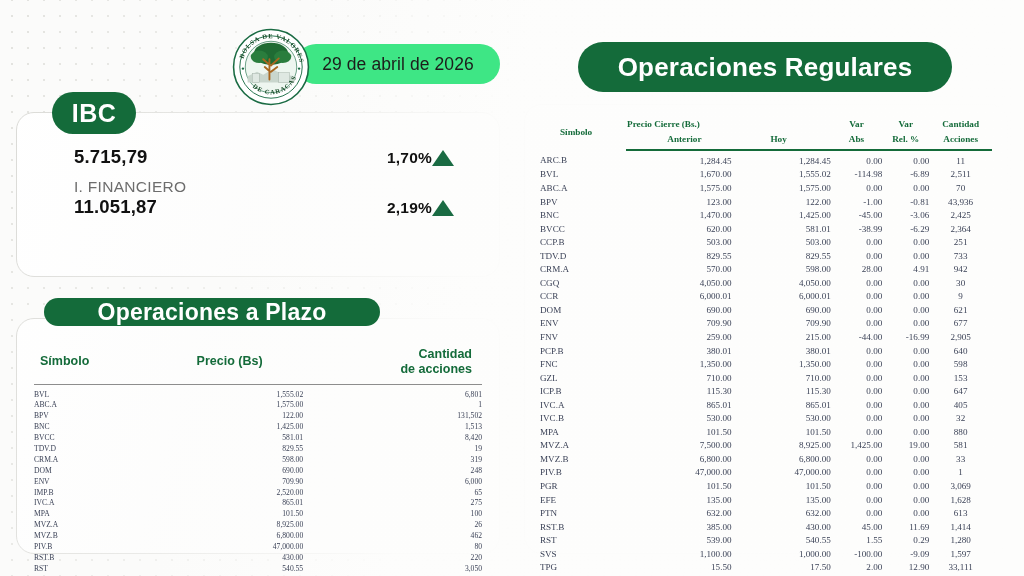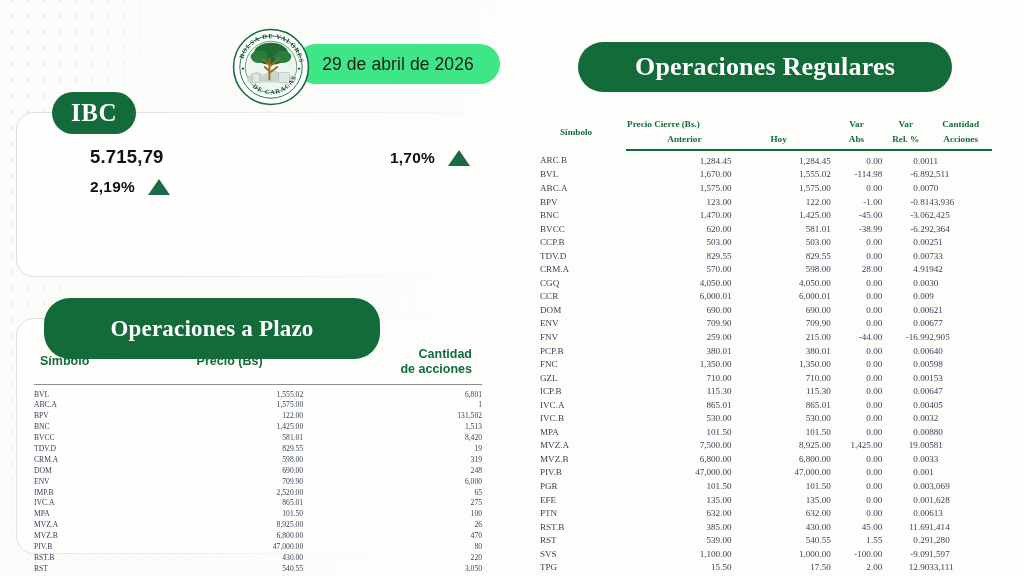--- a/index.html
+++ b/index.html
@@ -75,32 +75,31 @@
     position: absolute;
     background: #146b3a;
     color: #ffffff;
     border-radius: 26px;
     display: flex;
     align-items: center;
     justify-content: center;
     font-weight: bold;
     z-index: 5;
     box-sizing: border-box;
-    font-family: Liberation Serif, serif;
   }
 
   
   #ibc-card { left: 16px; top: 112px; width: 484px; height: 165px; }
   #ibc-pill {
     left: 52px; top: 92px; width: 84px; height: 42px;
     font-size: 25px; letter-spacing: .5px;
   }
   .ibc-rows {
     position: absolute;
-    left: 20px; top: 124px; width: 484px; height: 153px;
+    left: 4px; top: 124px; width: 484px; height: 153px;
     z-index: 4;
     padding: 22px 34px 0 70px;
     box-sizing: border-box;
   }
   .ibc-row {
     display: flex;
     align-items: flex-end;
     justify-content: space-between;
     margin-bottom: 11px;
   }
@@ -114,41 +113,40 @@
   .ibc-val {
     font-size: 18.5px;
     font-weight: bold;
     color: #111111;
     line-height: 1.15;
     letter-spacing: .2px;
   }
   .ibc-right {
     display: flex;
     align-items: center;
-    gap: 13px;
     text-align: center;
   }
   .ibc-pct {
     font-size: 15.5px;
     font-weight: bold;
     color: #111111;
     letter-spacing: .2px;
   }
   .tri {
     width: 0; height: 0;
     border-left: 11px solid transparent;
     border-right: 11px solid transparent;
   }
   .tri.up { border-bottom: 16px solid #1a6b43; }
   .tri.down { border-top: 16px solid #9c1c13; }
 
   
   #plazo-card { left: 16px; top: 318px; width: 484px; height: 236px; }
   #plazo-pill {
-    left: 44px; top: 298px; width: 336px; height: 61px;
+    left: 44px; top: 298px; width: 336px; height: 28px;
     font-size: 23px; letter-spacing: .2px;
   }
   .plazo-inner {
     position: absolute;
     left: 16px; top: 318px; width: 484px; height: 236px;
     z-index: 4;
     padding: 28px 18px 0 18px;
     box-sizing: border-box;
   }
   table.plazo {
@@ -211,21 +209,21 @@
     font-size: 9.1px;
     color: #3b4257;
     padding: 0.6px 0;
     line-height: 1.36;
   }
   .r-sym  { text-align: left; padding-left: 26px; }
   .r-ant  { text-align: right; padding-right: 26px; }
   .r-hoy  { text-align: right; padding-right: 34px; }
   .r-abs  { text-align: right; padding-right: 30px; }
   .r-rel  { text-align: right; padding-right: 26px; }
-  .r-qty  { text-align: left; padding-right: 18px; }
+  .r-qty  { text-align: center; padding-right: 18px; }
 
   .hdr-sym  { text-align: left; padding-left: 20px; }
   .hdr-ant  { text-align: right; padding-right: 30px; }
   .hdr-hoy  { text-align: right; padding-right: 44px; }
   .hdr-abs  { text-align: center; }
   .hdr-rel  { text-align: center; }
   .hdr-qty  { text-align: center; }
 </style>
 </head>
 <body>
@@ -270,20 +268,24 @@
   <div class="ibc-row">
     <div class="ibc-left">
       <span class="ibc-val">5.715,79</span>
     </div>
     <div class="ibc-right">
       <span class="ibc-pct">1,70%</span>
       <span class="tri up"></span>
     </div>
   </div>
   <div class="ibc-row">
+    <div class="ibc-left">
+      <span class="ibc-name">I. FINANCIERO</span>
+      <span class="ibc-val">11.051,87</span>
+    </div>
     <div class="ibc-right">
       <span class="ibc-pct">2,19%</span>
       <span class="tri up"></span>
     </div>
   </div>
 </div>
 
 <div class="card" id="plazo-card"></div>
 <div class="pill-title" id="plazo-pill">
   <span>Operaciones a Plazo</span>
@@ -362,21 +364,21 @@
           <td class="c-qty">100</td>
         </tr>
         <tr>
           <td class="c-sym">MVZ.A</td>
           <td class="c-price">8,925.00</td>
           <td class="c-qty">26</td>
         </tr>
         <tr>
           <td class="c-sym">MVZ.B</td>
           <td class="c-price">6,800.00</td>
-          <td class="c-qty">470</td>
+          <td class="c-qty">462</td>
         </tr>
         <tr>
           <td class="c-sym">PIV.B</td>
           <td class="c-price">47,000.00</td>
           <td class="c-qty">80</td>
         </tr>
         <tr>
           <td class="c-sym">RST.B</td>
           <td class="c-price">430.00</td>
           <td class="c-qty">220</td>

